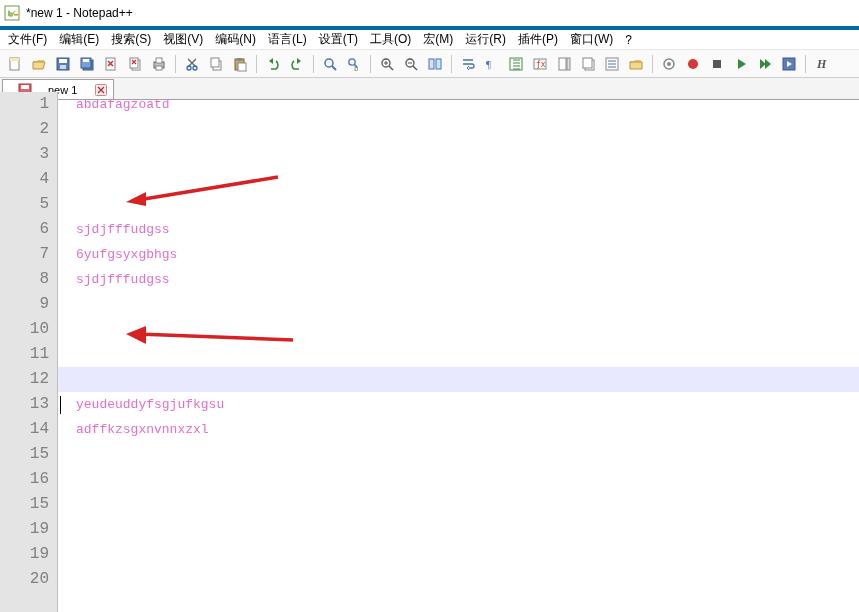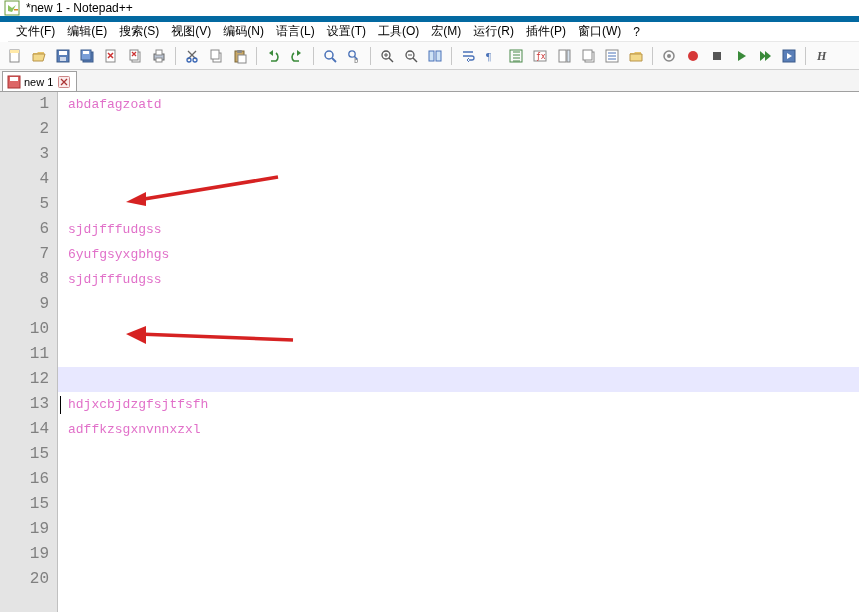--- a/index.html
+++ b/index.html
@@ -1,43 +1,43 @@
 <!DOCTYPE html>
 <html><head>
 <meta charset="utf-8">
 <style>
 * { margin:0; padding:0; box-sizing:border-box; }
 body { font-family:"Microsoft YaHei","Segoe UI",Tahoma,sans-serif; font-size:12px; background:#fff; width:859px; height:612px; overflow:hidden; position:relative; }
 
 
-.titlebar { height:22px; background:#fff; display:flex; align-items:center; padding:2px 4px; border-bottom:6px solid #0369a1; }
+.titlebar { height:30px; background:#fff; display:flex; align-items:center; padding:2px 4px; border-bottom:4px solid #0369a1; }
 .titlebar .app-icon { width:16px; height:16px; margin-right:6px; display:inline-flex; }
 .titlebar .title { color:#000; font-size:12px; }
 
 
-.menubar { height:20px; display:flex; align-items:center; padding:0 2px; border-bottom:1px solid #e8e8e8;margin-left:8px; }
+.menubar { height:20px; display:flex; align-items:center; padding:0 2px; border-bottom:1px solid #e8e8e8; }
 .menubar .mi { padding:2px 6px; color:#000; cursor:default; }
 
 
 .toolbar { height:28px; display:flex; align-items:center; padding:2px 4px; gap:2px; border-bottom:1px solid #d0d0d0; background:#fafafa; }
 .toolbar .tb { width:22px; height:22px; display:flex; align-items:center; justify-content:center; border:1px solid transparent; border-radius:2px; }
 .toolbar .sep { width:1px; height:18px; background:#c8c8c8; margin:0 3px; }
 
 
 .tabbar { height:22px; display:flex; align-items:flex-end; background:#f4f4f4; border-bottom:1px solid #a0a0a0; padding-left:2px; }
-.tabbar .tab { height:20px; display:flex; align-items:center; padding:0 6px 0 4px; background:#fff; border:1px solid #a0a0a0; border-bottom:none; font-size:11px; gap:3px; }
+.tabbar .tab { height:20px; display:flex; align-items:center; padding:0 6px 0 15px; background:#fff; border:1px solid #a0a0a0; border-bottom:none; font-size:11px; gap:16px; }
 .tabbar .tab .save-dot { width:14px; height:14px; display:inline-flex; }
 .tabbar .tab .tab-x { width:12px; height:12px; display:inline-flex; margin-left:2px; }
 
 
 .editor { position:absolute; top:92px; left:0; right:0; bottom:0; display:flex; }
 .gutter { width:58px; background:#e4e4e4; border-right:1px solid #c0c0c0; text-align:right; padding-right:8px; }
 .gutter .ln { height:25px; line-height:25px; color:#808080; font-family:"Consolas","Courier New",monospace; font-size:16px; }
 .text { flex:1; position:relative; font-family:"Consolas","Courier New",monospace; font-size:13px; }
-.text .line { height:25px; line-height:25px; padding-left:10px; color:#e170c9; white-space:pre; }
+.text .line { height:25px; line-height:25px; padding-left:18px; color:#e170c9; white-space:pre; }
 .text .line.current { background:#e8e8ff; }
 .caret { position:absolute; width:1px; height:18px; background:#000; left:2px; top:304px; }
 
 
 .arrow { position:absolute; pointer-events:none; }
 </style>
 </head>
 <body>
 
 <div class="titlebar">
@@ -330,20 +330,20 @@
       <div class="line"></div>
       <div class="line"></div>
       <div class="line"></div>
       <div class="line">sjdjfffudgss</div>
       <div class="line">6yufgsyxgbhgs</div>
       <div class="line">sjdjfffudgss</div>
       <div class="line"></div>
       <div class="line"></div>
       <div class="line"></div>
       <div class="line current"></div>
-      <div class="line">hdjxcbjdzgfsjtfsfh</div>
+      <div class="line">yeudeuddyfsgjufkgsu</div>
       <div class="line">adffkzsgxnvnnxzxl</div>
       <div class="line"></div>
       <div class="line"></div>
       <div class="line"></div>
       <div class="line"></div>
     </div>
 </div>
 
 </body></html>

